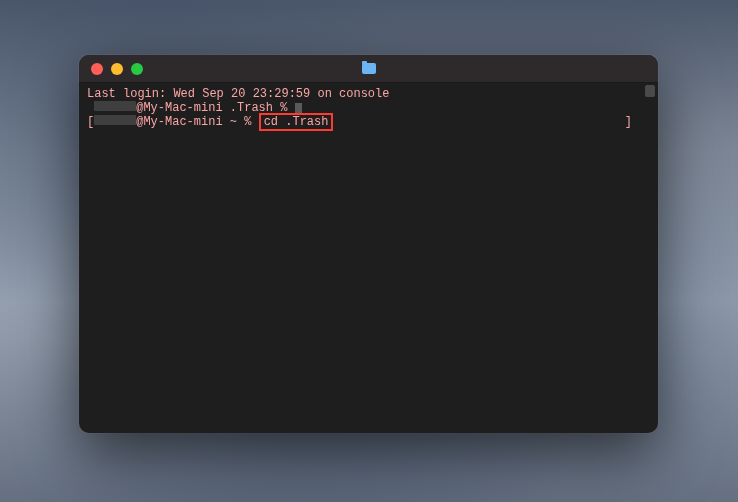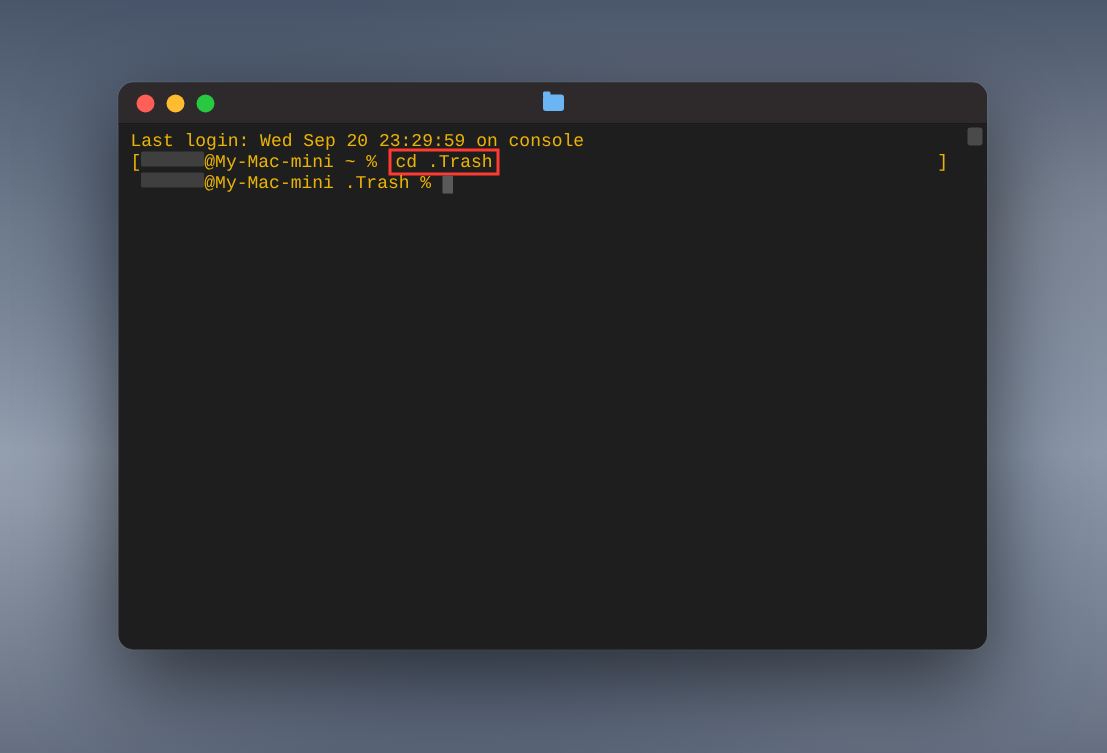--- a/index.html
+++ b/index.html
@@ -87,21 +87,21 @@
     .window-title {
       color: #b8b8b8;
       font-size: 13px;
       font-weight: 500;
     }
     .terminal-content {
       padding: 4px 8px;
       font-family: 'Menlo', 'Monaco', 'Courier New', monospace;
       font-size: 12px;
       line-height: 14px;
-      color: #eab308;
+      color: #fca5a5;
       position: relative;
       height: calc(100% - 28px);
     }
     .terminal-line {
       white-space: pre;
       position: relative;
     }
     .redact {
       display: inline-block;
       background: #3f3f3f;
@@ -151,16 +151,16 @@
       <div class="traffic-light tl-min"></div>
       <div class="traffic-light tl-max"></div>
     </div>
     <div class="title-center">
       <div class="folder-icon"></div>
     </div>
   </div>
   <div class="terminal-content">
     <div class="scrollbar-track"></div>
     <div class="terminal-line"><span>Last login: Wed Sep 20 23:29:59 on console</span></div>
+    <div class="terminal-line"> <span class="redact" style="width:42px;"></span><span>@My-Mac-mini .Trash % </span><span class="cursor-block"></span></div>
     <div class="terminal-line"><span>[</span><span class="redact" style="width:42px;"></span><span>@My-Mac-mini ~ % </span><span class="highlight-box"><span>cd .Trash</span></span><span class="bracket-right">]</span></div>
-    <div class="terminal-line"> <span class="redact" style="width:42px;"></span><span>@My-Mac-mini .Trash % </span><span class="cursor-block"></span></div>
   </div>
 </div>
 
 </body></html>

